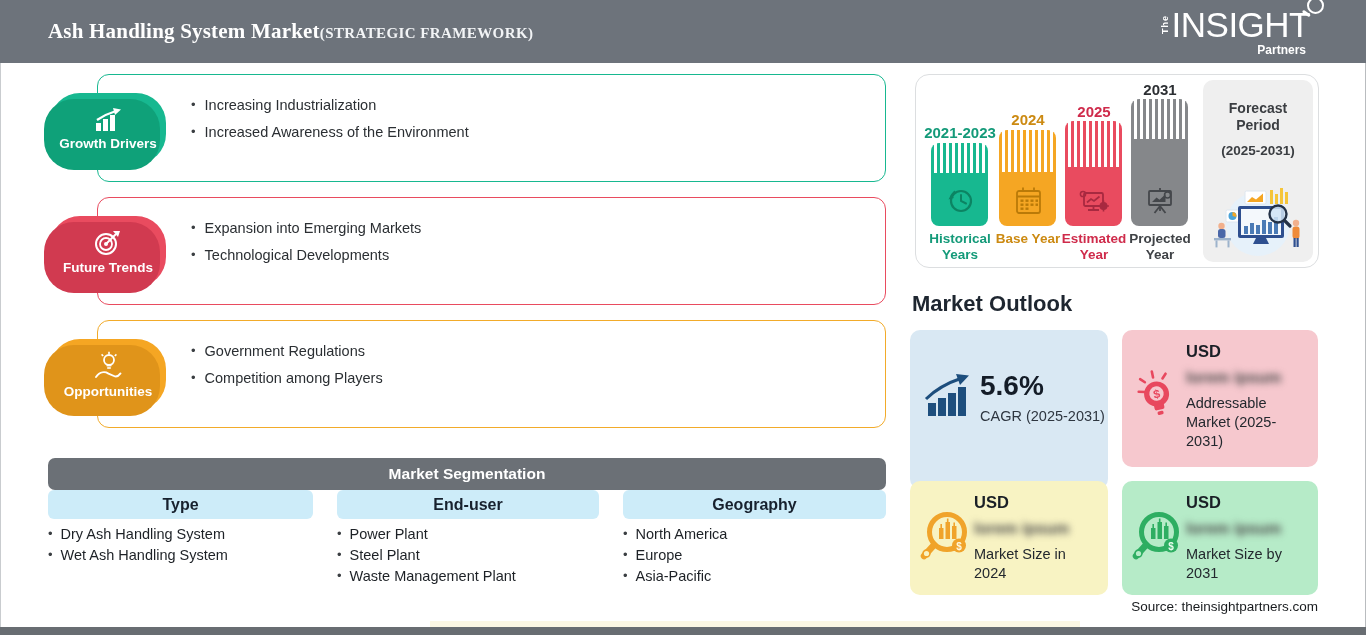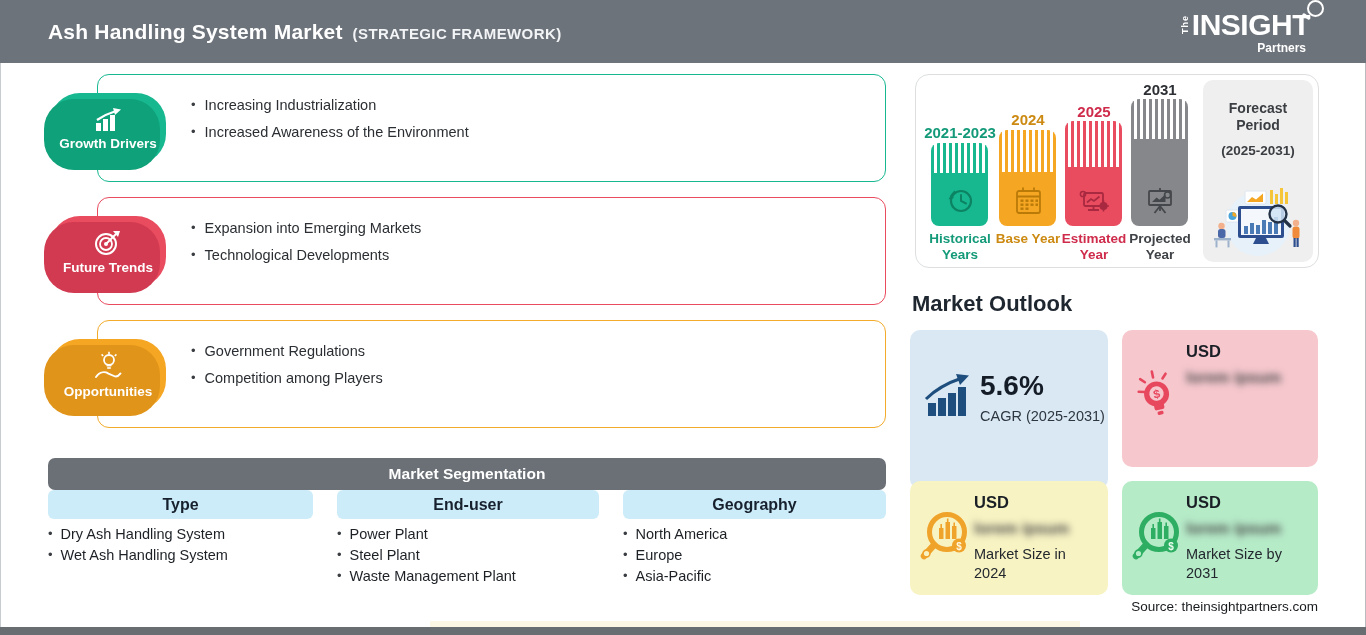--- a/index.html
+++ b/index.html
@@ -6,27 +6,27 @@
   html,body { background:#ffffff; }
   .page {
     position:relative; width:1366px; height:635px; overflow:hidden;
     background:#ffffff; font-family:"Liberation Sans", sans-serif;
     box-shadow: inset 1px 0 0 #c9cccf, inset -1px 0 0 #b9bcbf;
   }
 
   
   .topbar { position:absolute; left:0; top:0; width:1366px; height:63px;
     background:#6d737b; display:flex; align-items:center; padding:0 56px 0 48px; }
-  .title-wrap { display:flex; align-items:baseline; gap:10px; }
+  .title-wrap { display:flex; align-items:baseline; gap:0;font-family:Liberation Serif, serif; }
   .page-title { color:#fff; font-size:21px; font-weight:bold; letter-spacing:0.2px; }
   .page-subtitle { color:#f2f4f6; font-size:15px; font-weight:600; letter-spacing:0.4px; }
   .logo { margin-left:auto; color:#fff; text-align:right; line-height:1; }
   .logo-top { position:relative; display:flex; align-items:center; }
   .logo-the { writing-mode:vertical-rl; transform:rotate(180deg); font-size:9px; font-weight:bold; letter-spacing:1px; margin-right:2px; }
-  .logo-insight { font-size:30px; font-weight:bold; letter-spacing:-0.5px; }
+  .logo-insight { font-size:35px; font-weight:normal; letter-spacing:-0.5px; }
   .logo-lens { position:absolute; right:-14px; top:-10px; width:17px; height:17px;
     border:2.5px solid #fff; border-radius:50%; }
   .logo-lens::after { content:""; position:absolute; left:-7px; top:13px; width:9px; height:2.5px;
     background:#fff; transform:rotate(35deg); border-radius:2px; }
   .logo-partners { font-size:12px; font-weight:bold; margin-top:2px; padding-right:4px; }
 
   
   .outline-box { position:absolute; left:97px; width:789px; height:108px;
     border:1.6px solid; border-radius:12px; background:#fff;
     padding:21px 20px 0 93px; display:flex; flex-direction:column; gap:9px; }
@@ -374,20 +374,21 @@
         <circle cx="25" cy="26" r="12.5" fill="#e8485e"></circle>
         <path d="M20 36 h10 v4 a2 2 0 0 1 -2 2 h-6 a2 2 0 0 1 -2 -2 z" fill="#e8485e"></path>
         <rect x="22" y="43.5" width="6" height="3.5" rx="1.5" fill="#e8485e"></rect>
         <circle cx="25" cy="25.5" r="7.2" fill="#f6c8ce"></circle>
         <text x="25" y="30" text-anchor="middle" font-family="Liberation Sans, sans-serif" font-size="12" font-weight="bold" fill="#e8485e">$</text>
       </g>
     </svg>
     <div class="card-body">
       <div class="card-currency">USD</div>
       <div class="blur-text">lorem ipsum</div>
+      <div class="card-label">Addressable Market (2025-2031)</div>
     </div>
   </div>
 
   <div class="card card-yellow">
     <svg class="card-icon" style="left:6px; top:26px;" width="58" height="60" viewBox="0 0 58 60">
       <circle cx="31" cy="25" r="17.5" stroke="#f0a32a" stroke-width="5" fill="none"></circle>
       <line x1="18" y1="38" x2="8" y2="49" stroke="#f0a32a" stroke-width="6.5" stroke-linecap="round"></line>
       <circle cx="10.5" cy="46.5" r="3.4" fill="#f8f3c3" stroke="#f0a32a" stroke-width="1.6"></circle>
       <rect x="23" y="21" width="4.5" height="11" fill="#f0a32a"></rect>
         <line x1="25.2" y1="17" x2="25.2" y2="21" stroke="#f0a32a" stroke-width="1.6"></line>

